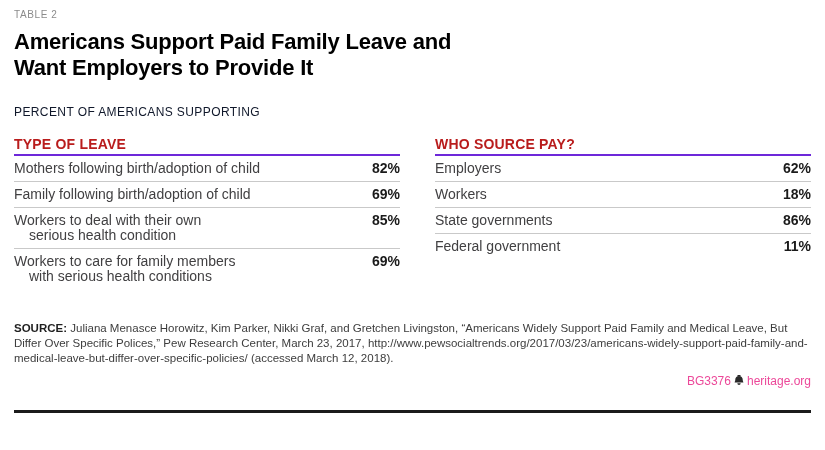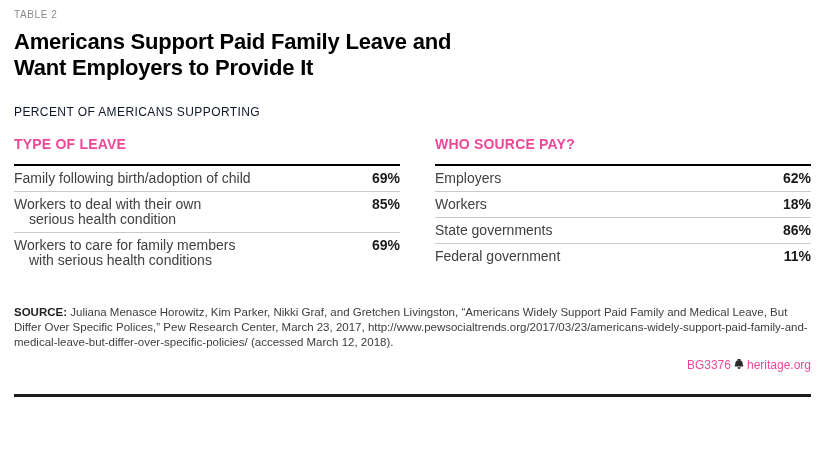--- a/index.html
+++ b/index.html
@@ -37,23 +37,23 @@
     display: flex;
     justify-content: space-between;
   }
   .col { width: 386px; }
   .col.right { width: 376px; }
   .thead {
     font-size: 14px;
     line-height: 15px;
     font-weight: bold;
     letter-spacing: 0.2px;
-    color: #ec4899;
-    padding-bottom: 12px;
-    border-bottom: 2px solid #000000;
+    color: #b91c1c;
+    padding-bottom: 2px;
+    border-bottom: 2px solid #6d28d9;
   }
   .trow {
     display: flex;
     justify-content: space-between;
     align-items: flex-start;
     padding: 5px 0;
     border-bottom: 1px solid #c9c9c9;
     font-size: 14px;
     line-height: 15px;
   }
@@ -96,20 +96,27 @@
 <div class="eyebrow">TABLE 2</div>
 
 <h1 class="title"><span>Americans Support Paid Family Leave and</span><br><span>Want Employers to Provide It</span></h1>
 
 <div class="subtitle">PERCENT OF AMERICANS SUPPORTING</div>
 
 <div class="columns">
 
   <section class="col">
     <div class="thead">TYPE OF LEAVE</div>
+    <div class="trow">
+      <div class="tlabel">
+        <div>Mothers following birth/adoption of child</div>
+        <div class="l2"></div>
+      </div>
+      <div class="tvalue">82%</div>
+    </div>
     <div class="trow">
       <div class="tlabel">
         <div>Family following birth/adoption of child</div>
         <div class="l2"></div>
       </div>
       <div class="tvalue">69%</div>
     </div>
     <div class="trow">
       <div class="tlabel">
         <div>Workers to deal with their own</div>

